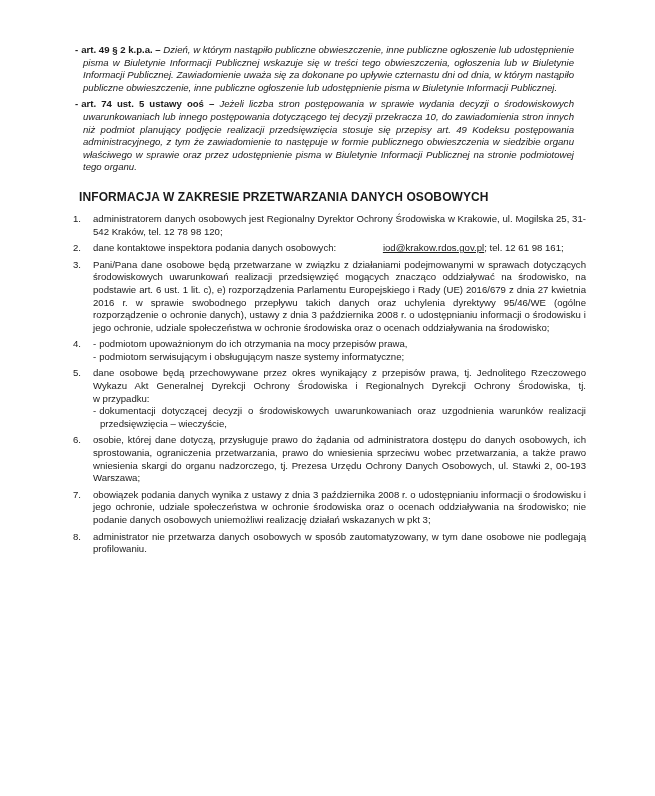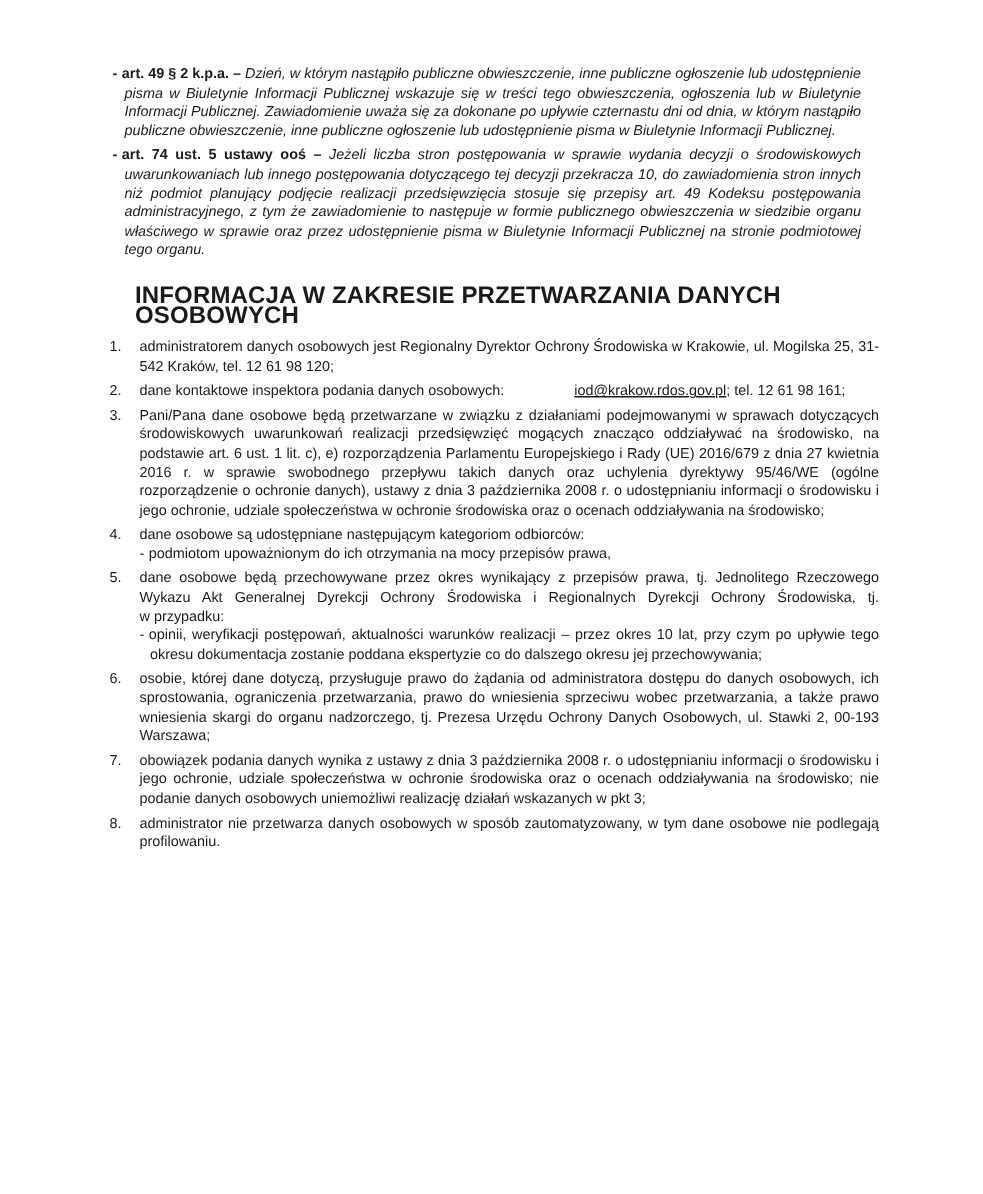--- a/index.html
+++ b/index.html
@@ -39,24 +39,24 @@
   }
   .legal-note .note-label {
     font-weight: bold;
     font-style: normal;
   }
   .legal-note .note-text {
     font-style: italic;
   }
   
   .section-heading {
-    font-size: 16px;
+    font-size: 12px;
     font-weight: bold;
     letter-spacing: 0.1px;
-    margin: 17px 0 9px 15px;
+    margin: 17px 0 9px 4px;
     line-height: 13px;
   }
   .intro-line {
     margin: 0 0 7px 0;
   }
   
   .num-list {
     margin: 0;
     padding: 0;
     list-style: none;
@@ -105,46 +105,48 @@
       <span class="note-text">Jeżeli liczba stron postępowania w sprawie wydania decyzji o środowiskowych uwarunkowaniach lub innego postępowania dotyczącego tej decyzji przekracza 10, do zawiadomienia stron innych niż podmiot planujący podjęcie realizacji przedsięwzięcia stosuje się przepisy art. 49 Kodeksu postępowania administracyjnego, z tym że zawiadomienie to następuje w formie publicznego obwieszczenia w siedzibie organu właściwego w sprawie oraz przez udostępnienie pisma w Biuletynie Informacji Publicznej na stronie podmiotowej tego organu.</span>
     </div>
 
     <div class="section-heading">INFORMACJA W ZAKRESIE PRZETWARZANIA DANYCH OSOBOWYCH</div>
 
 
     <ol class="num-list">
 
       <li class="item">
         <span class="num">1.</span>
-        <span>administratorem danych osobowych jest Regionalny Dyrektor Ochrony Środowiska w Krakowie, ul. Mogilska 25, 31-542 Kraków, tel. 12 61 98 120;</span>
+        <span>administratorem danych osobowych jest Regionalny Dyrektor Ochrony Środowiska w Krakowie, ul. Mogilska 25, 31-542 Kraków, tel. 12 78 98 120;</span>
       </li>
 
       <li class="item">
         <span class="num">2.</span>
         <span>dane kontaktowe inspektora podania danych osobowych: </span><a class="email-link">iod@krakow.rdos.gov.pl</a><span>; tel. 12 61 98 161;</span>
       </li>
 
       <li class="item">
         <span class="num">3.</span>
         <span>Pani/Pana dane osobowe będą przetwarzane w związku z działaniami podejmowanymi w&nbsp;sprawach dotyczących środowiskowych uwarunkowań realizacji przedsięwzięć mogących znacząco oddziaływać na środowisko, na podstawie art. 6 ust. 1 lit. c), e) rozporządzenia Parlamentu Europejskiego i Rady (UE) 2016/679 z dnia 27 kwietnia 2016&nbsp;r. w sprawie swobodnego przepływu takich danych oraz uchylenia dyrektywy 95/46/WE (ogólne rozporządzenie o ochronie danych), ustawy z dnia 3 października 2008&nbsp;r. o udostępnianiu informacji o środowisku i jego ochronie, udziale społeczeństwa w ochronie środowiska oraz o ocenach oddziaływania na środowisko;</span>
       </li>
 
       <li class="item">
         <span class="num">4.</span>
-        <span>dane osobowe są udostępniane następującym kategoriom odbiorców:</span>
         <div class="sub-bullet">
           <span class="sdash">-</span><span>podmiotom upoważnionym do ich otrzymania na mocy przepisów prawa,</span>
+        </div>
+        <div class="sub-bullet">
+          <span class="sdash">-</span><span>podmiotom serwisującym i obsługującym nasze systemy informatyczne;</span>
         </div>
       </li>
 
       <li class="item">
         <span class="num">5.</span>
         <span>dane osobowe będą przechowywane przez okres wynikający z przepisów prawa, tj. Jednolitego Rzeczowego Wykazu Akt Generalnej Dyrekcji Ochrony Środowiska i Regionalnych Dyrekcji Ochrony Środowiska, tj. w&nbsp;przypadku:</span>
         <div class="sub-bullet">
-          <span class="sdash">-</span><span>opinii, weryfikacji postępowań, aktualności warunków realizacji – przez okres 10 lat, przy czym po upływie tego okresu dokumentacja zostanie poddana ekspertyzie co do dalszego okresu jej przechowywania;</span>
+          <span class="sdash">-</span><span>dokumentacji dotyczącej decyzji o środowiskowych uwarunkowaniach oraz uzgodnienia warunków realizacji przedsięwzięcia – wieczyście,</span>
         </div>
       </li>
 
       <li class="item">
         <span class="num">6.</span>
         <span>osobie, której dane dotyczą, przysługuje prawo do żądania od administratora dostępu do danych osobowych, ich sprostowania, ograniczenia przetwarzania, prawo do wniesienia sprzeciwu wobec przetwarzania, a także prawo wniesienia skargi do organu nadzorczego, tj. Prezesa Urzędu Ochrony Danych Osobowych, ul. Stawki 2, 00-193 Warszawa;</span>
       </li>
 
       <li class="item">
         <span class="num">7.</span>

